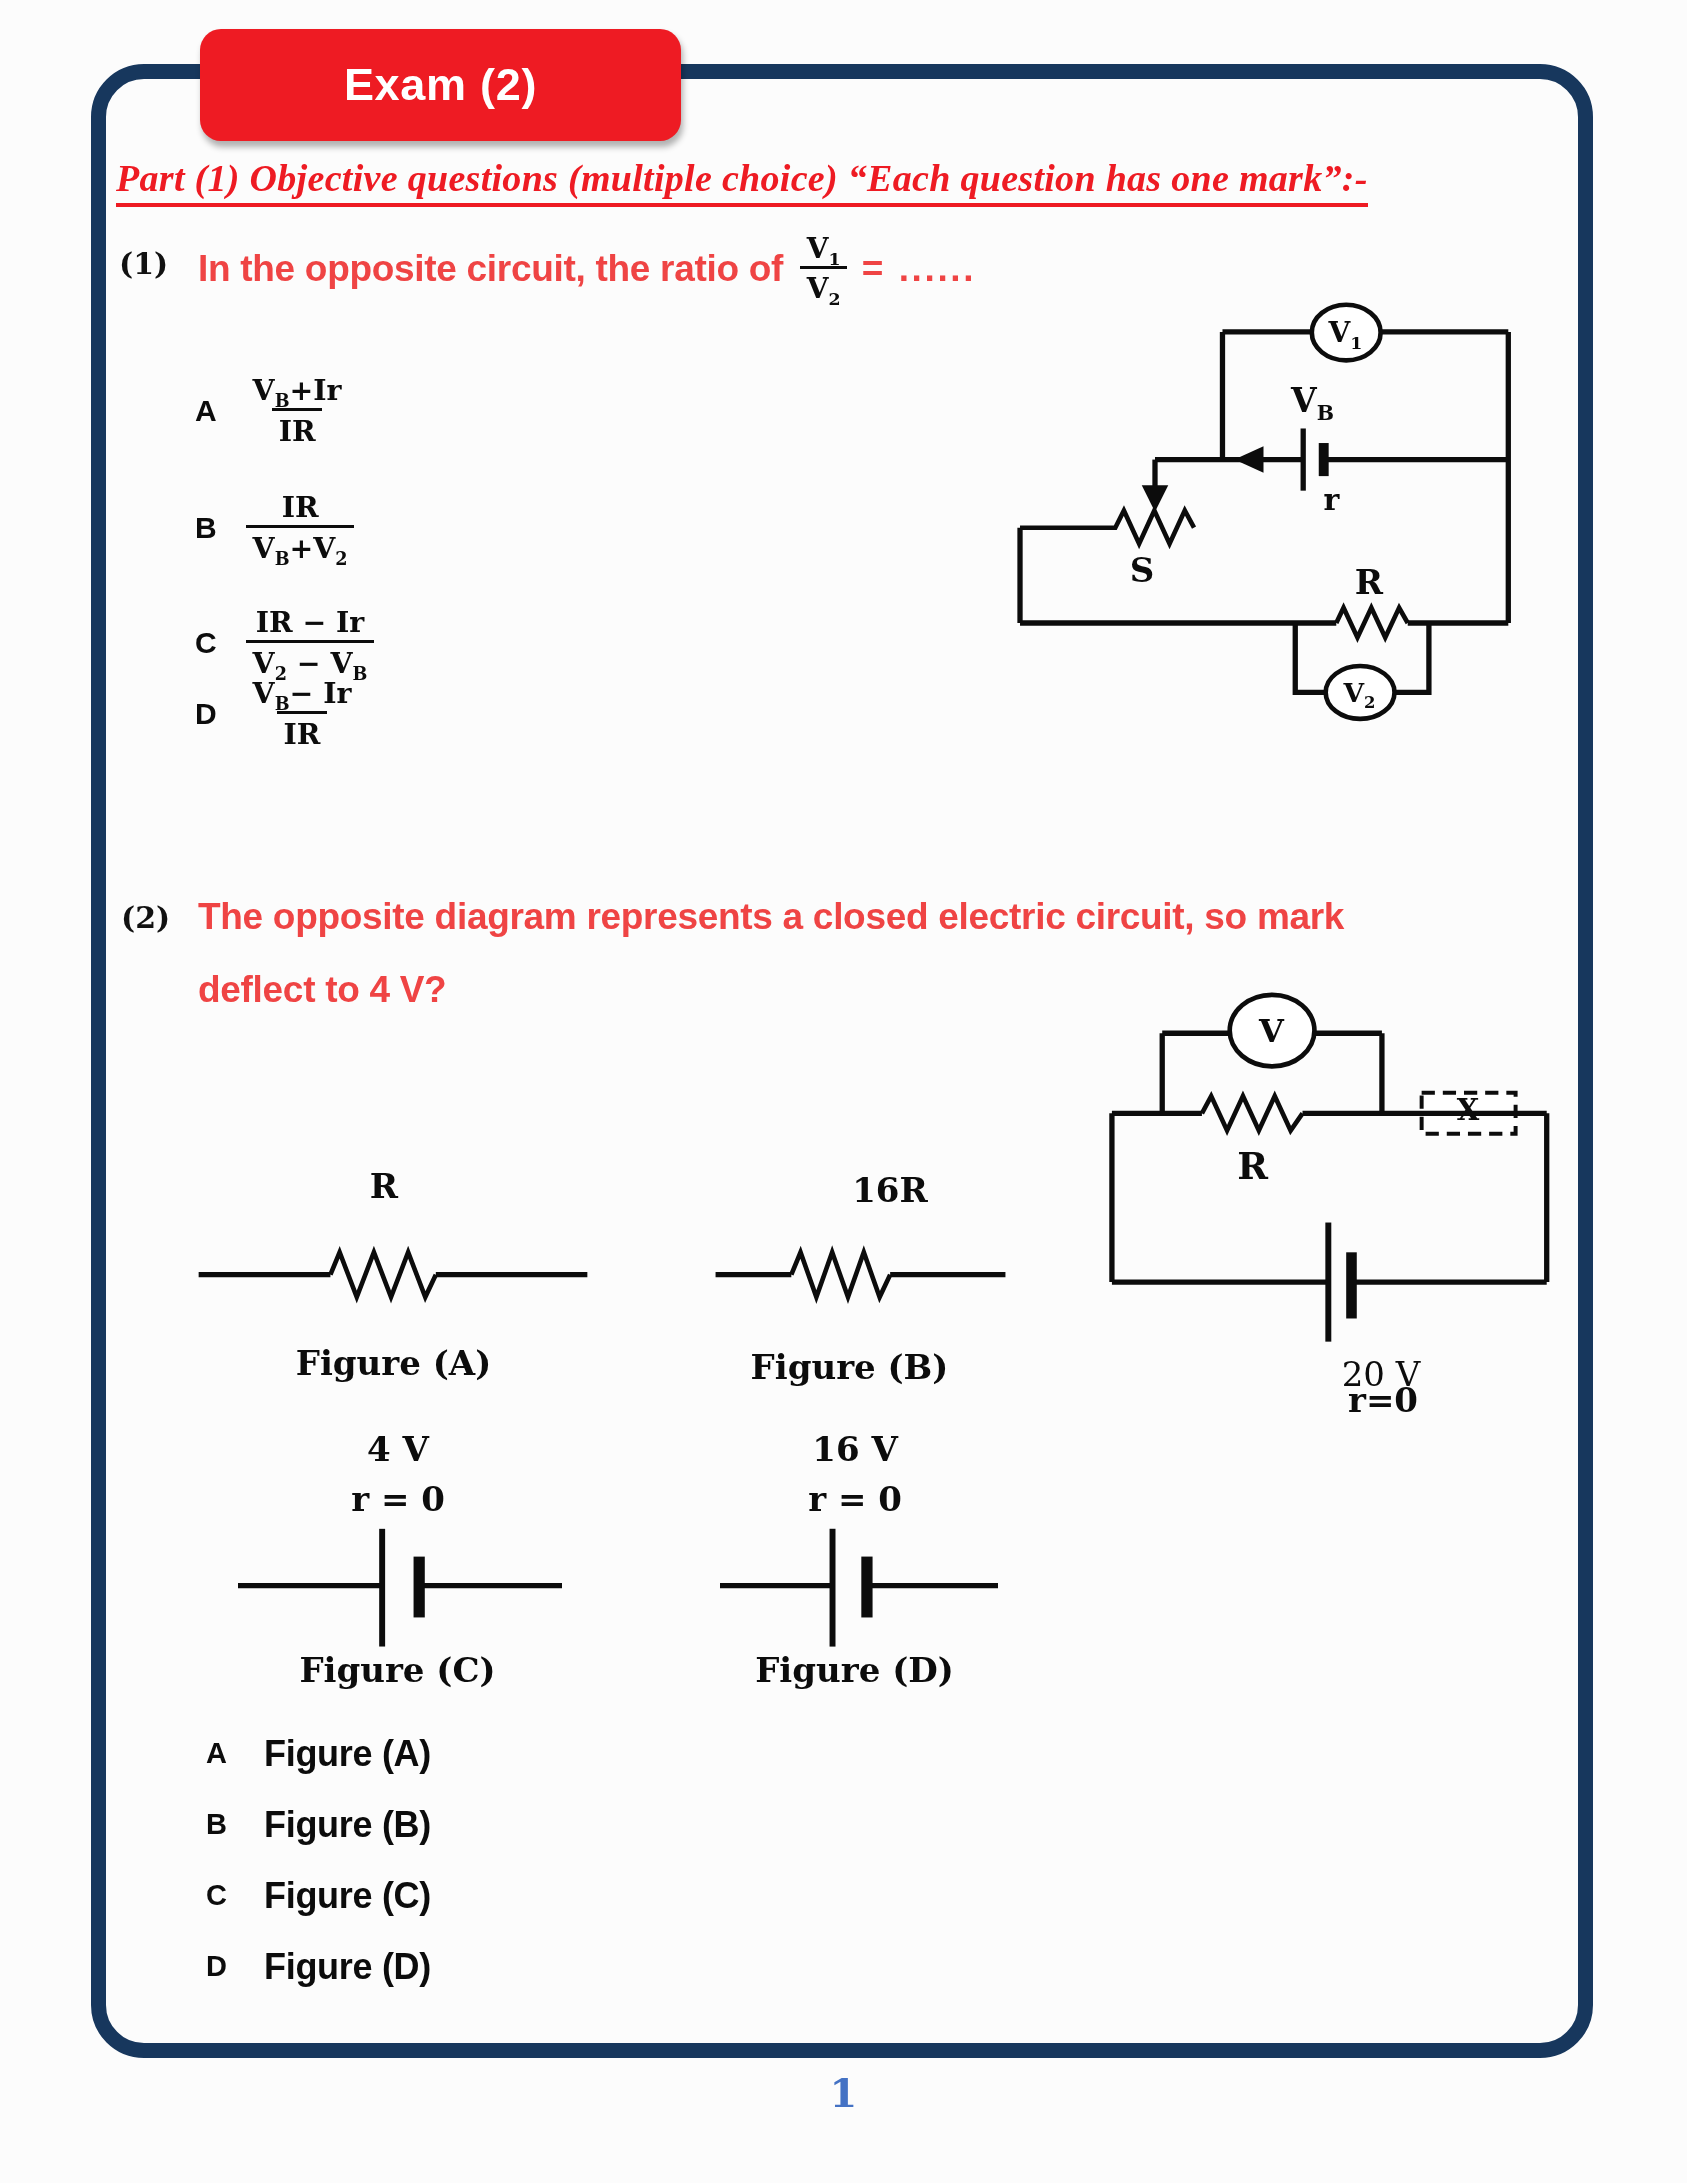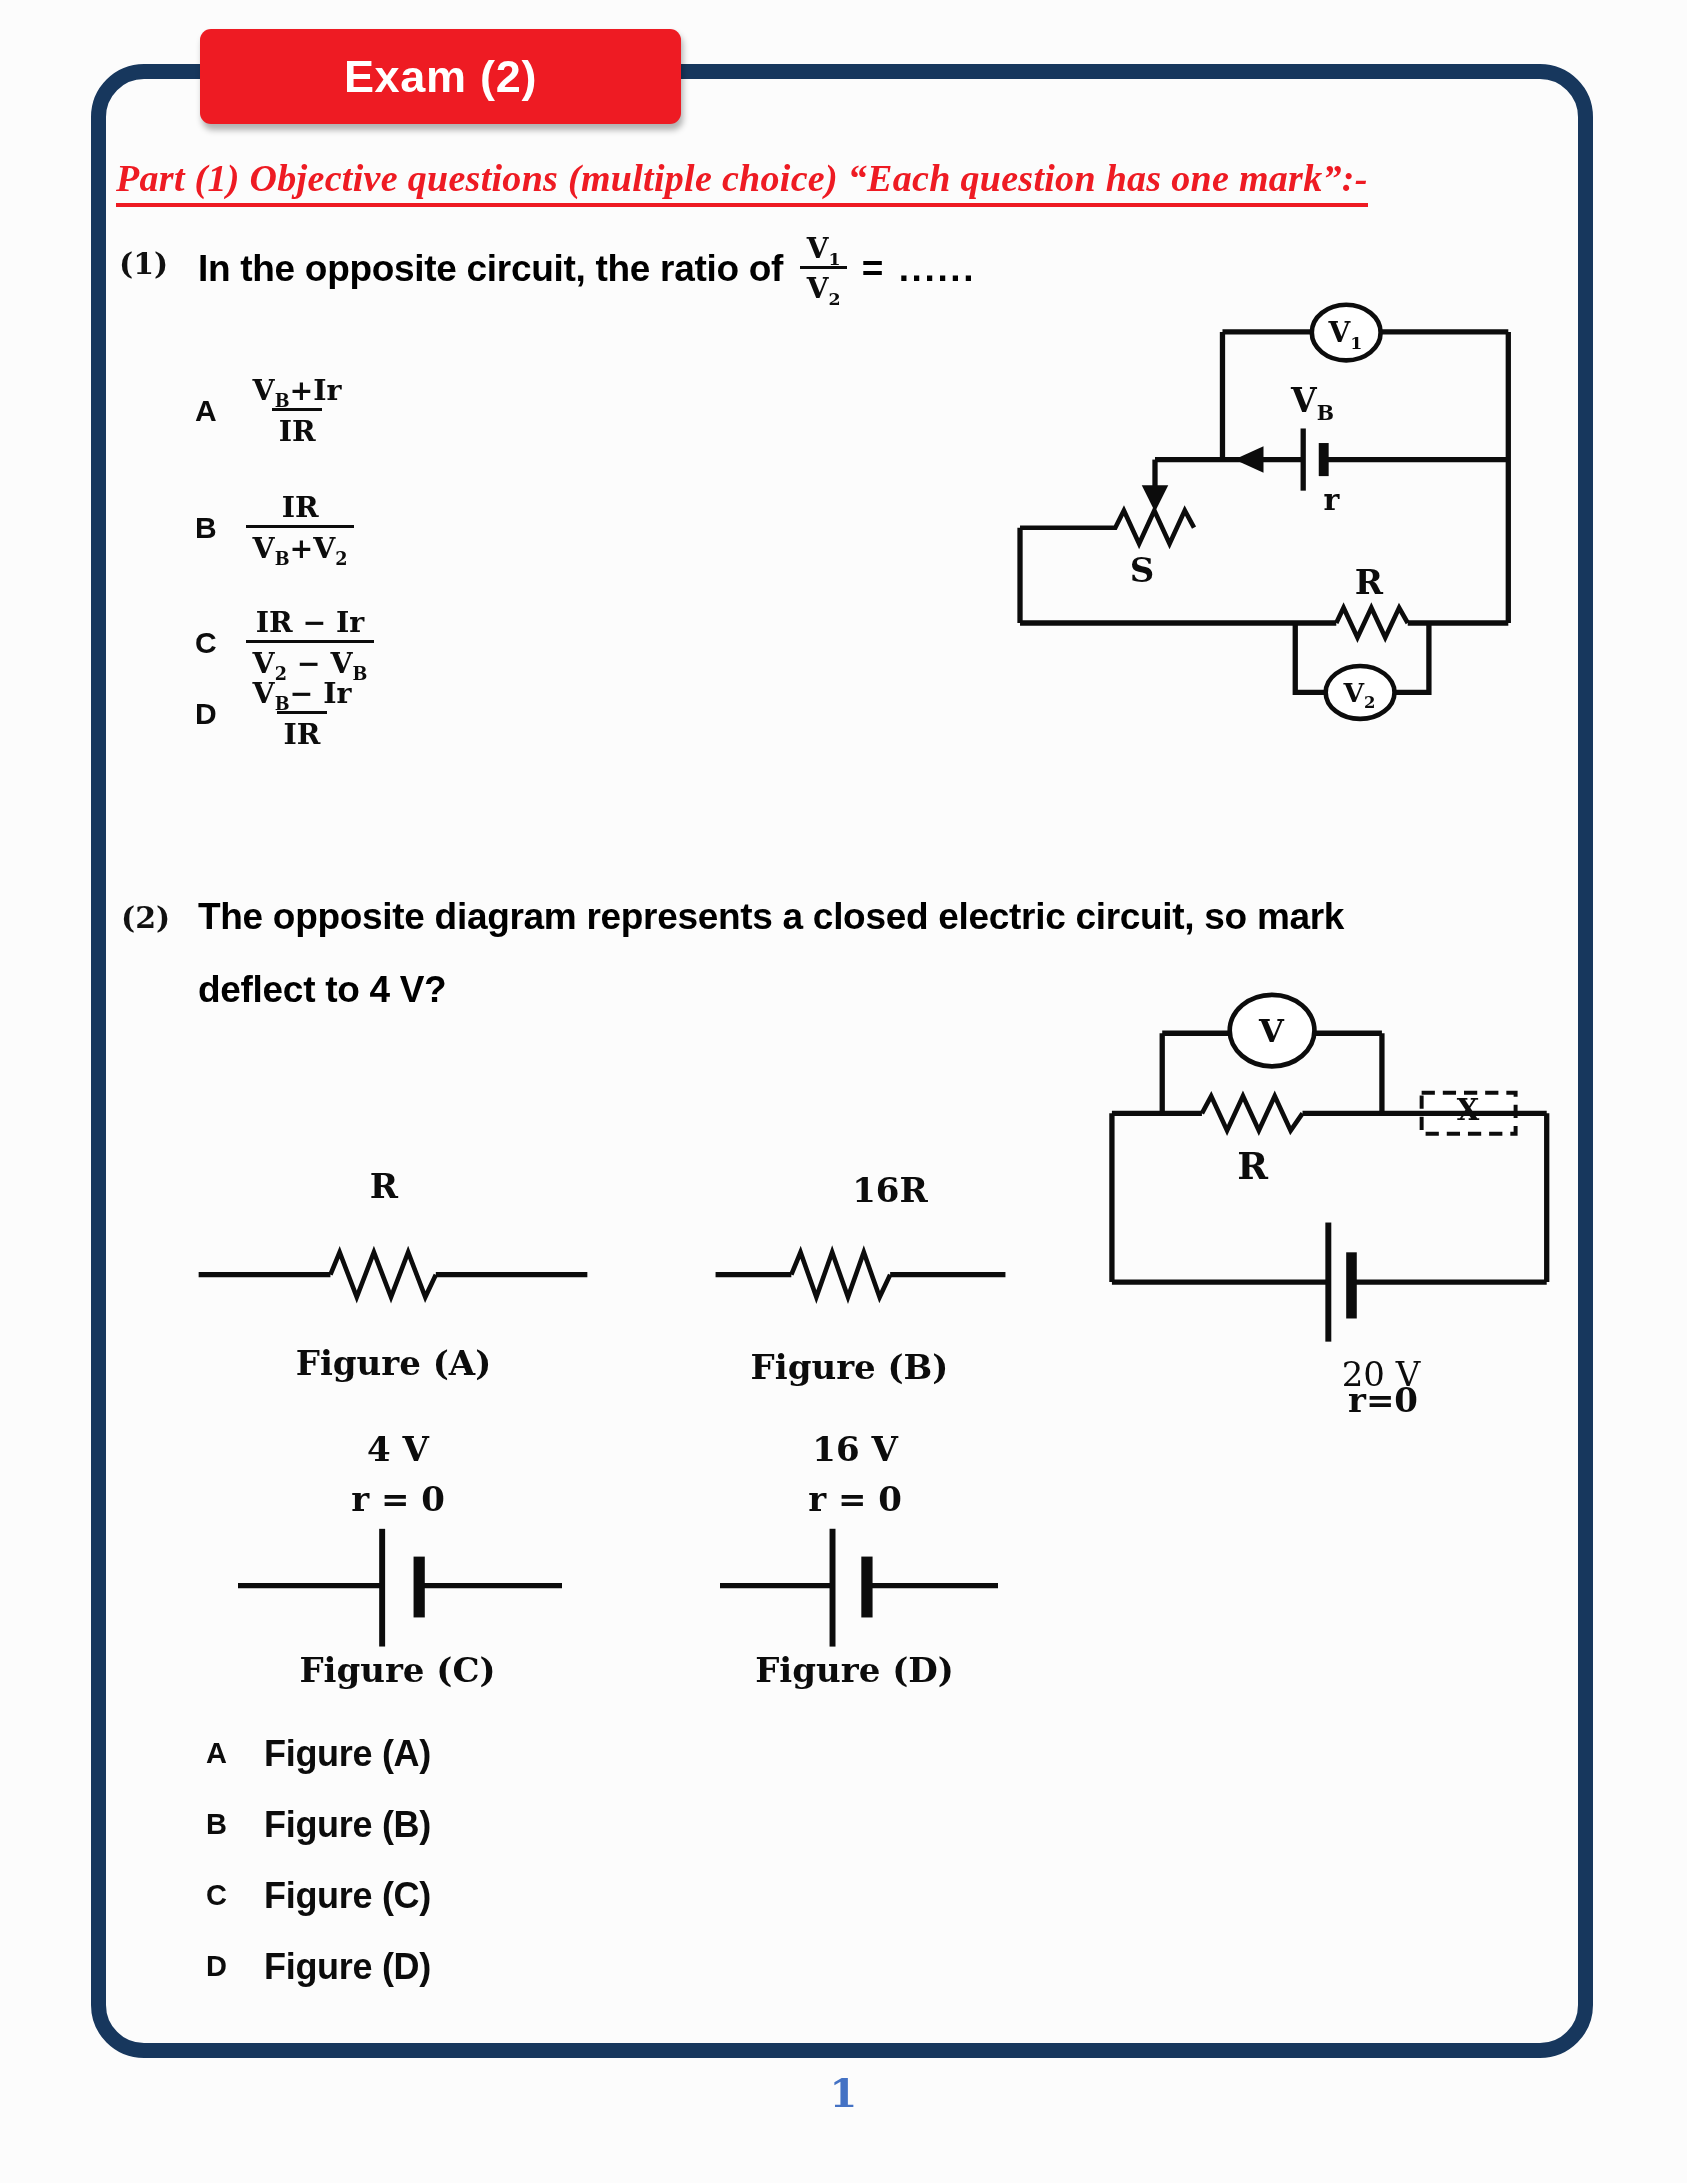--- a/index.html
+++ b/index.html
@@ -2,28 +2,28 @@
 <html style="font-size:10.6px"><head>
 <meta charset="utf-8">
 <style>
   html,body{margin:0;padding:0;}
   body{width:1687px;height:2183px;background:#fcfcfc;position:relative;overflow:hidden;
        font-family:"Liberation Sans",sans-serif;color:#0c0c0c;}
   .abs{position:absolute;}
   
   .frame{left:91px;top:64px;width:1472px;height:1964px;border:15px solid #17375d;border-radius:53px;}
   
-  .badge{left:200px;top:29px;width:481px;height:95px;background:#ee1b23;border-radius:11px;
+  .badge{left:200px;top:29px;width:481px;height:112px;background:#ee1b23;border-radius:21px;
          box-shadow:2px 5.3px 6.6px rgba(0,0,0,.3);display:flex;align-items:center;justify-content:center;z-index:5;}
   .badge-title{font-size:45px;font-weight:bold;color:#fff;letter-spacing:0.7px;}
   
   .part-heading{left:116px;top:156px;font-family:"Liberation Serif",serif;font-style:italic;font-weight:bold;
          font-size:38px;color:#ee1b23;border-bottom:4.6px solid #ee1b23;padding-bottom:2.6px;letter-spacing:0.3px;}
   .qnum{font-family:"DejaVu Serif",serif;font-size:30px;font-weight:600;color:#111;}
-  .qtext{font-size:37px;font-weight:bold;letter-spacing:-0.3px;color:#000000;}
+  .qtext{font-size:37px;font-weight:bold;letter-spacing:-0.3px;color:#ef4444;}
   
   .frac{display:inline-flex;flex-direction:column;align-items:center;
         font-family:"DejaVu Serif",serif;font-weight:bold;color:#0c0c0c;}
   .frac .num{padding:0 6.6px 1.3px;}
   .frac .den{border-top:3.3px solid #0c0c0c;padding:2.6px 6.6px 0;}
   sub{font-size:0.62em;line-height:0;}
   .opt-letter{font-size:30px;font-weight:bold;width:34px;flex:none;}
   .q1-opt{display:flex;align-items:center;gap:17px;height:99px;}
   .q1-opt .frac{font-size:28.4px;}
   .inline-frac{font-size:28px;margin:0 14.6px 0 17px;}

